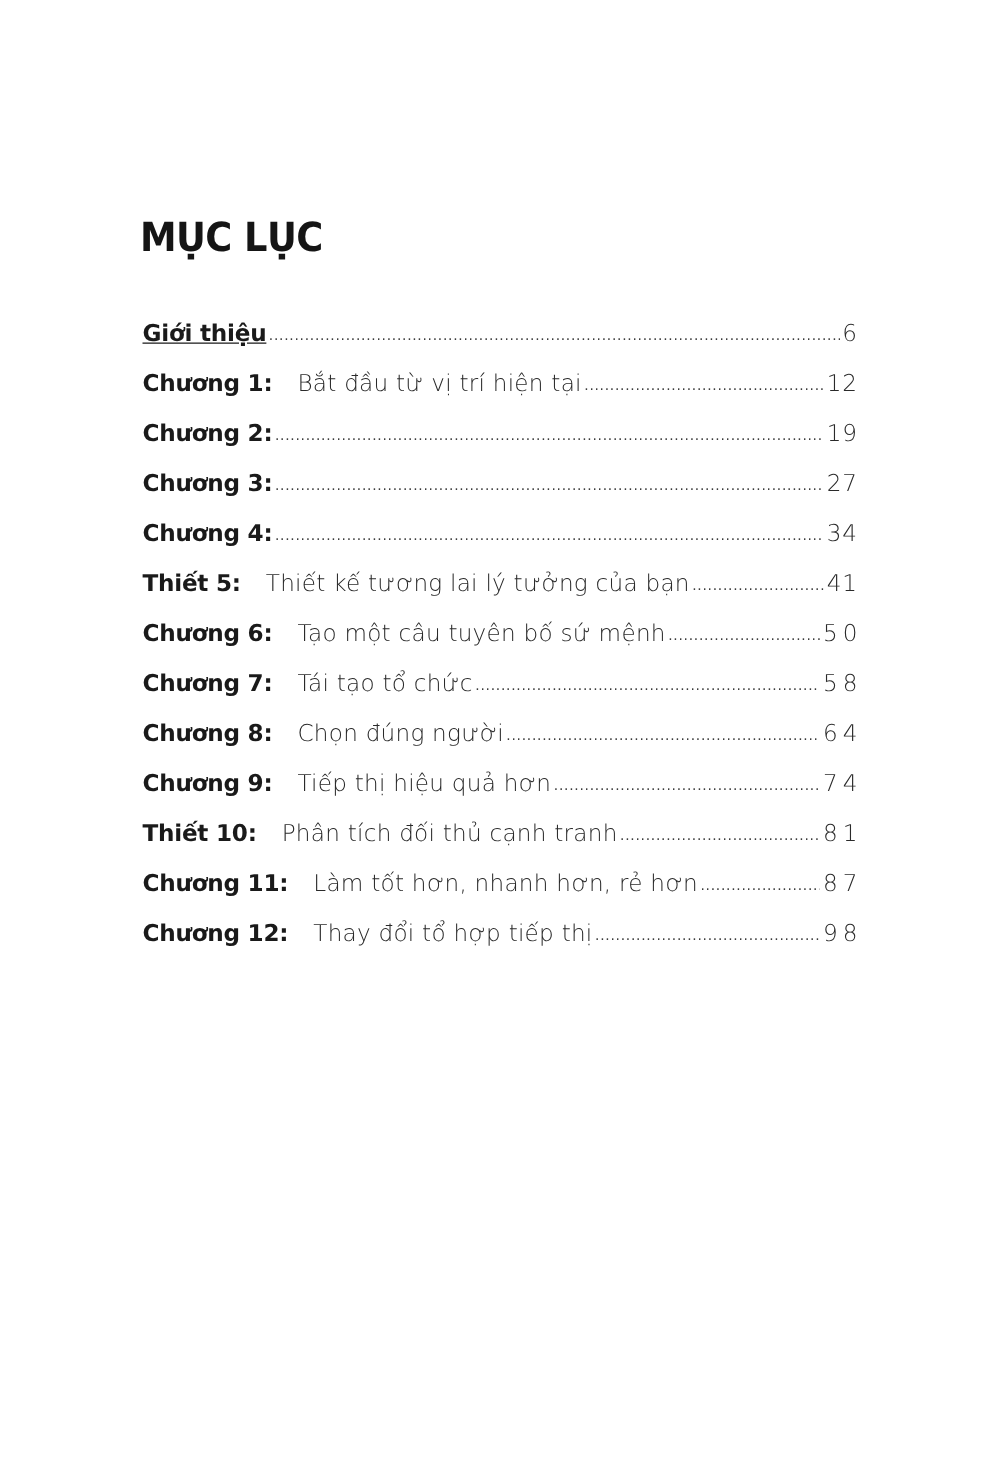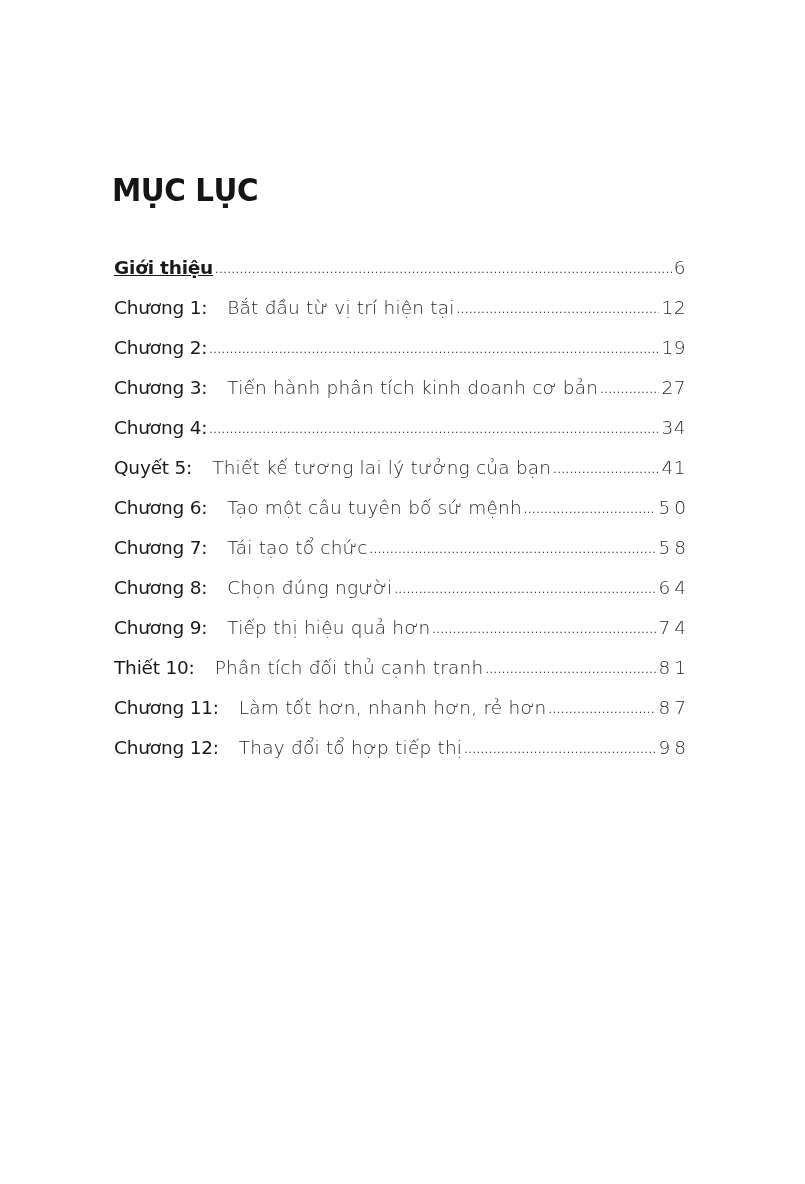--- a/index.html
+++ b/index.html
@@ -40,21 +40,21 @@
     }
     .toc-row {
       display: flex;
       align-items: baseline;
       height: 40px;
       line-height: 30px;
       font-size: 18.5px;
       white-space: nowrap;
     }
     .toc-label {
-      font-weight: 400;
+      font-weight: 700;
       letter-spacing: -0.2px;
       color: #1a1a1a;
     }
     .toc-title {
       font-weight: 300;
       color: #2a2a2a;
       margin-left: 20px;
       letter-spacing: 0.2px;
     }
     .toc-row.intro .toc-label {
@@ -103,31 +103,30 @@
     <span class="toc-leader"></span>
     <span class="toc-page">12</span>
   </li>
   <li class="toc-row">
     <span class="toc-label">Chương 2:</span>
     <span class="toc-leader"></span>
     <span class="toc-page">19</span>
   </li>
   <li class="toc-row">
     <span class="toc-label">Chương 3:</span>
-    <span class="toc-title">Tiến hành phân tích kinh doanh cơ bản</span>
     <span class="toc-leader"></span>
     <span class="toc-page">27</span>
   </li>
   <li class="toc-row">
     <span class="toc-label">Chương 4:</span>
     <span class="toc-leader"></span>
     <span class="toc-page">34</span>
   </li>
   <li class="toc-row">
-    <span class="toc-label">Quyết 5:</span>
+    <span class="toc-label">Thiết 5:</span>
     <span class="toc-title">Thiết kế tương lai lý tưởng của bạn</span>
     <span class="toc-leader"></span>
     <span class="toc-page">41</span>
   </li>
   <li class="toc-row">
     <span class="toc-label">Chương 6:</span>
     <span class="toc-title">Tạo một câu tuyên bố sứ mệnh</span>
     <span class="toc-leader"></span>
     <span class="toc-page wide">50</span>
   </li>

